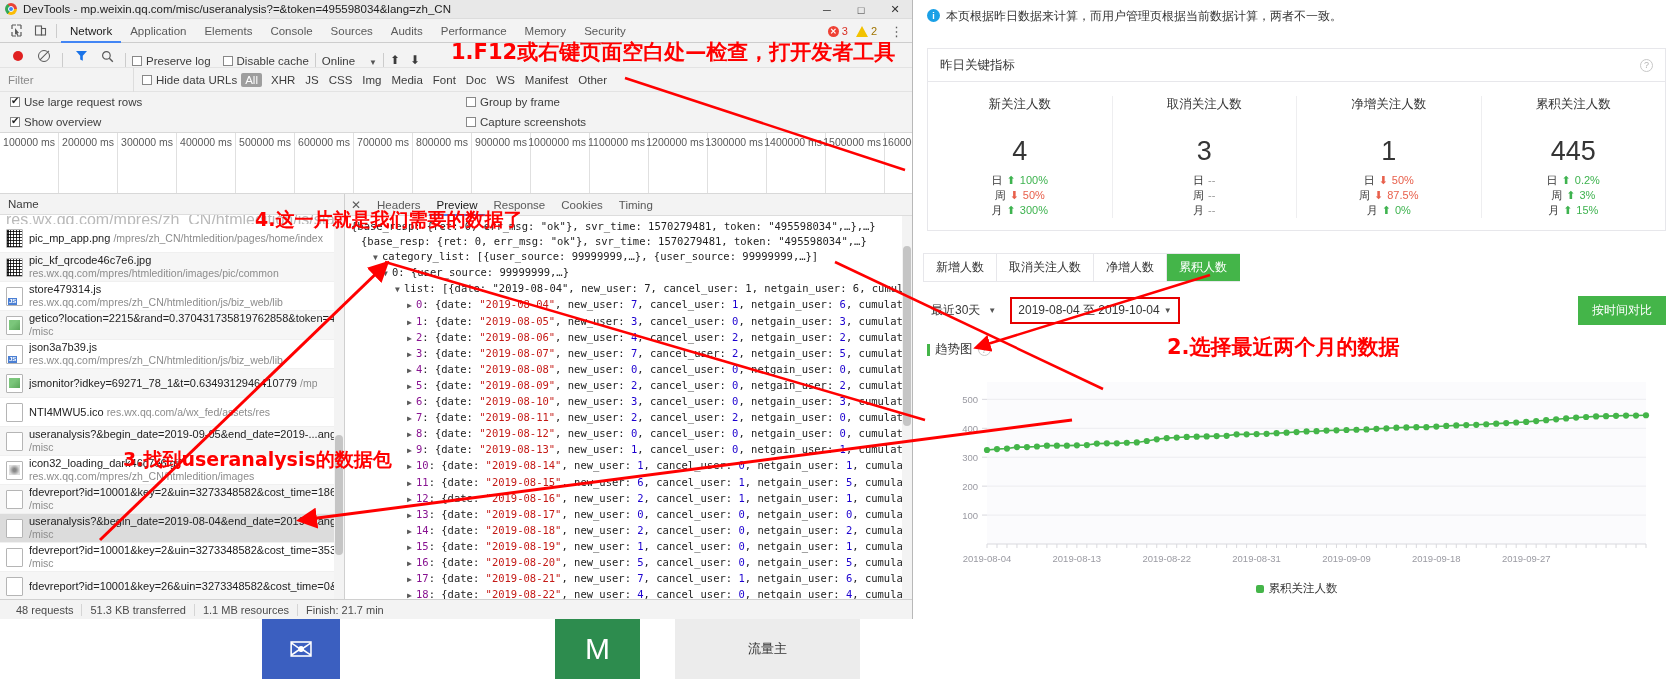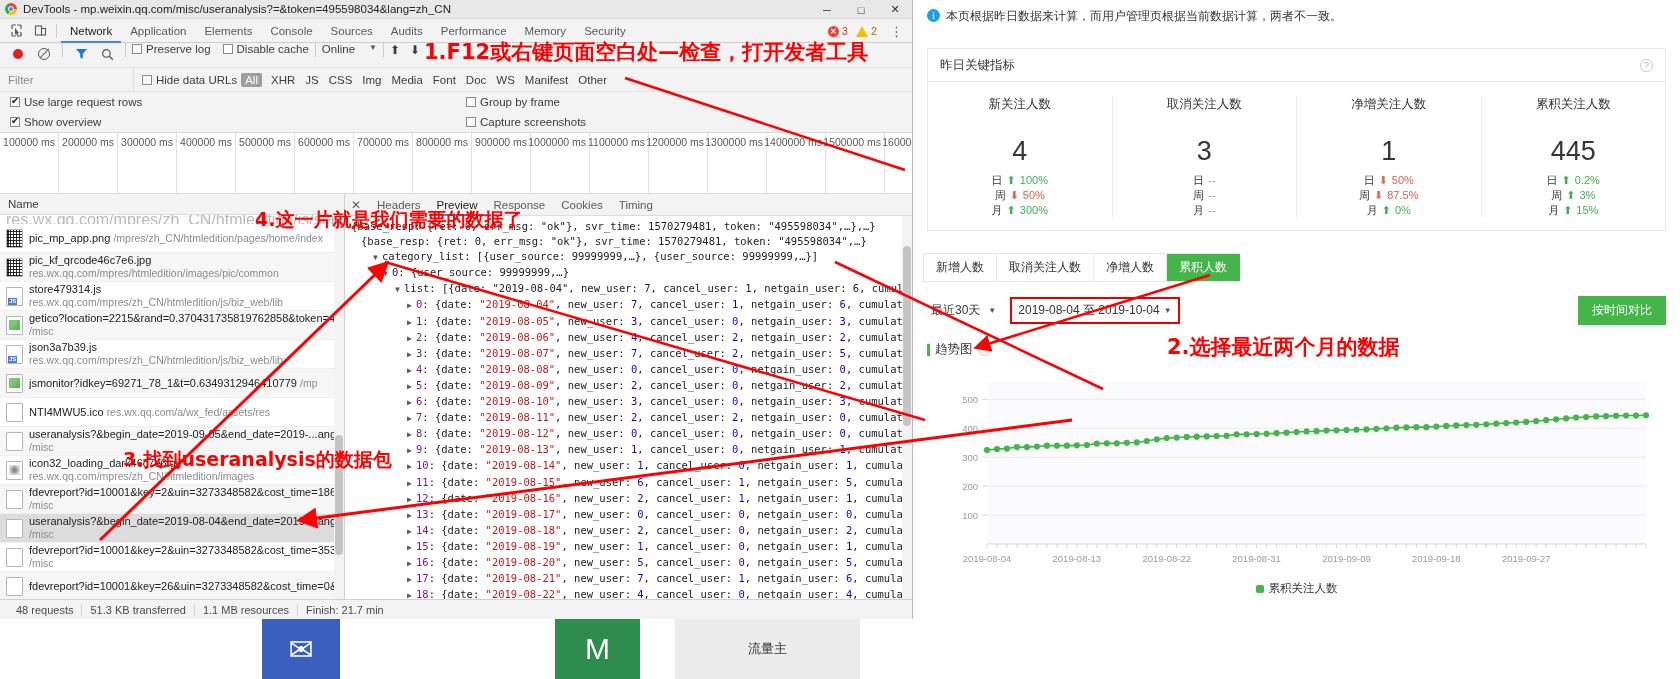--- a/index.html
+++ b/index.html
@@ -67,21 +67,21 @@
   .warn-tri {
     width: 0; height: 0; border-left: 6px solid transparent; border-right: 6px solid transparent;
     border-bottom: 11px solid #f2c200;
   }
   .cnt-err { color: #d93025; margin-right: 5px; }
   .cnt-warn { color: #a07400; margin-right: 6px; }
   .dt-dots { color: #5a5a5a; font-size: 13px; padding: 0 4px; letter-spacing: 1px; }
 
   
   .dt-toolbar {
-    height: 25px; display: flex; align-items: flex-start; gap: 2px;
+    height: 25px; display: flex; align-items: flex-end; gap: 2px;
     padding: 0 6px; border-bottom: 1px solid #e3e3e3; background: #f3f3f3;
   }
   .rec-dot { width: 10px; height: 10px; border-radius: 50%; background: #e02020; }
   .clear-ico {
     width: 12px; height: 12px; border: 1.4px solid #5a5a5a; border-radius: 50%;
     position: relative;
   }
   .clear-ico::after {
     content: ""; position: absolute; left: -1px; top: 4px; width: 13px; height: 1.4px;
     background: #5a5a5a; transform: rotate(-45deg);
@@ -330,21 +330,21 @@
     display: flex; align-items: center; justify-content: center;
     font-size: 13px; color: #333;
   }
 
   
   #annot { position: absolute; left: 0; top: 0; width: 1680px; height: 679px; pointer-events: none; }
   .ann-txt {
     position: absolute; color: #ff0000; font-weight: bold; white-space: nowrap;
     font-family: "DejaVu Sans", sans-serif;
   }
-  #ann1 { left: 424px; top: 38px; font-size: 21px; }
+  #ann1 { left: 451px; top: 38px; font-size: 21px; }
   #ann2 { left: 1167px; top: 333px; font-size: 21px; }
   #ann3 { left: 95px; top: 447px; font-size: 19px; margin-left: 28px; }
   #ann4 { left: 255px; top: 207px; font-size: 19px; }
 </style>
 </head>
 <body>
 
 <div id="root">
 
   <div id="devtools">

